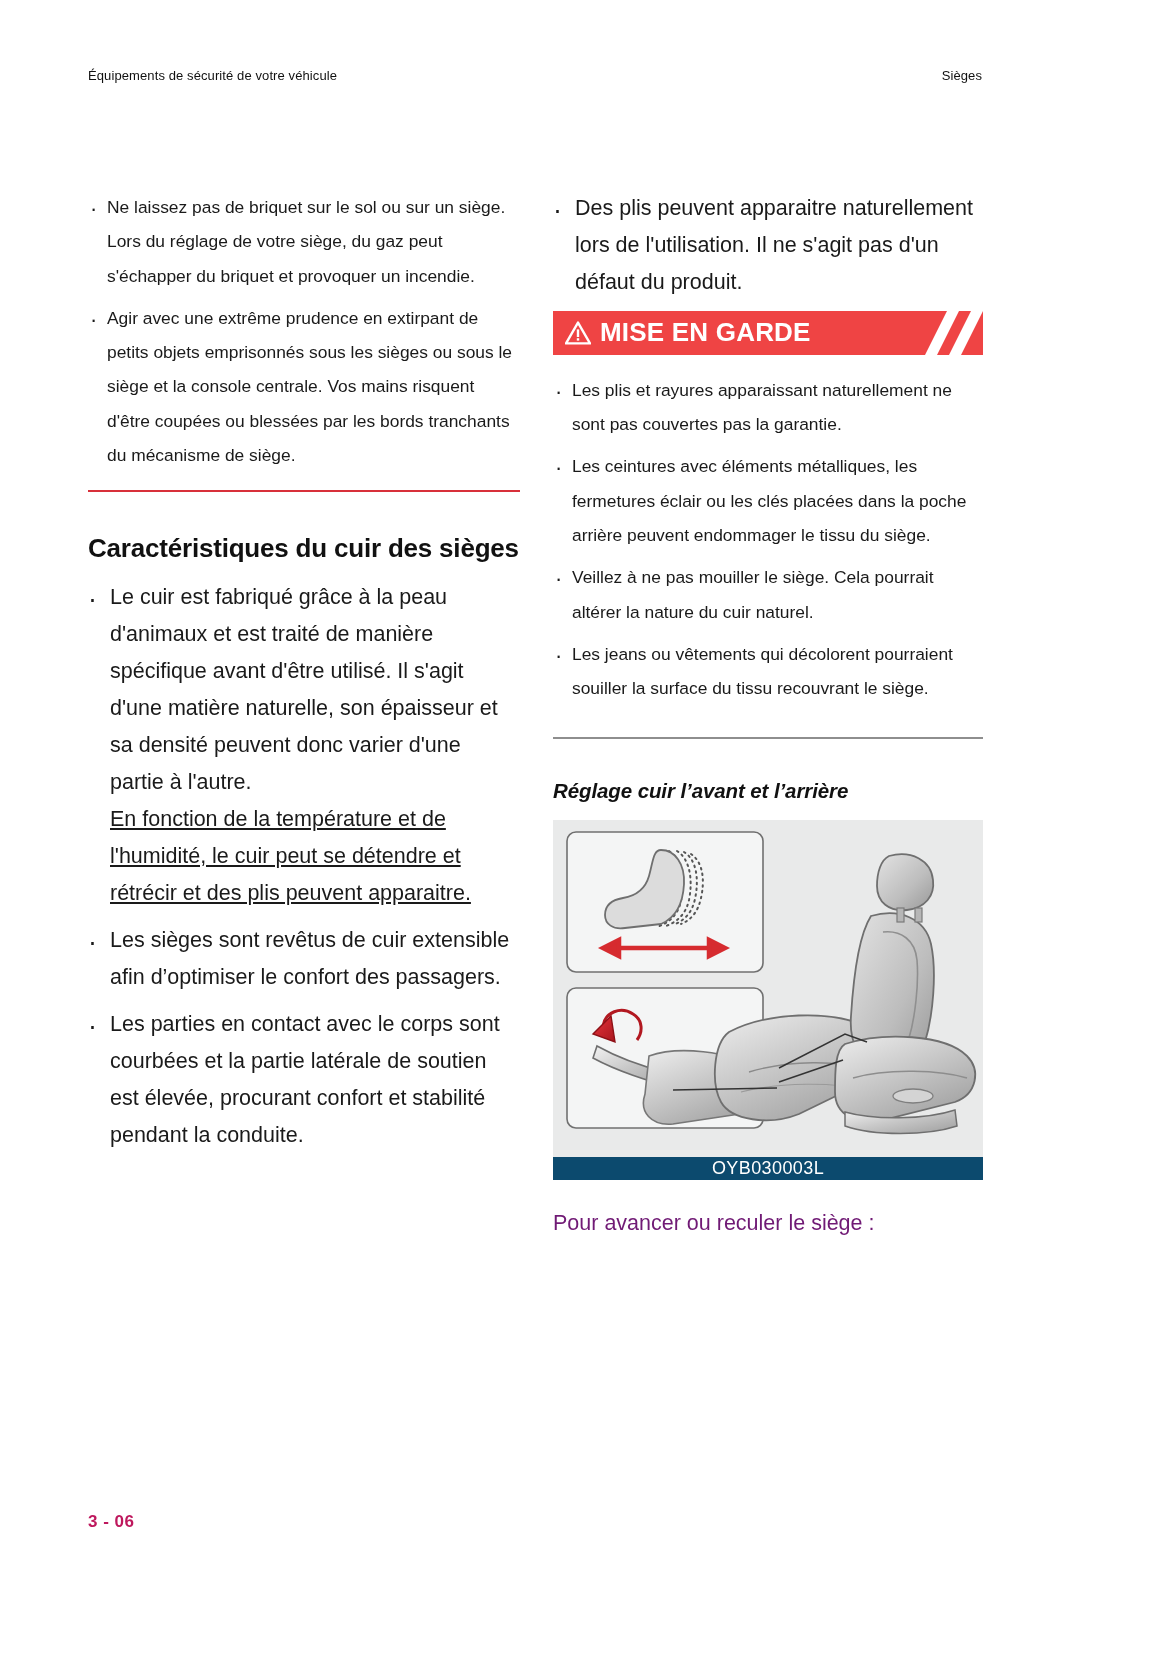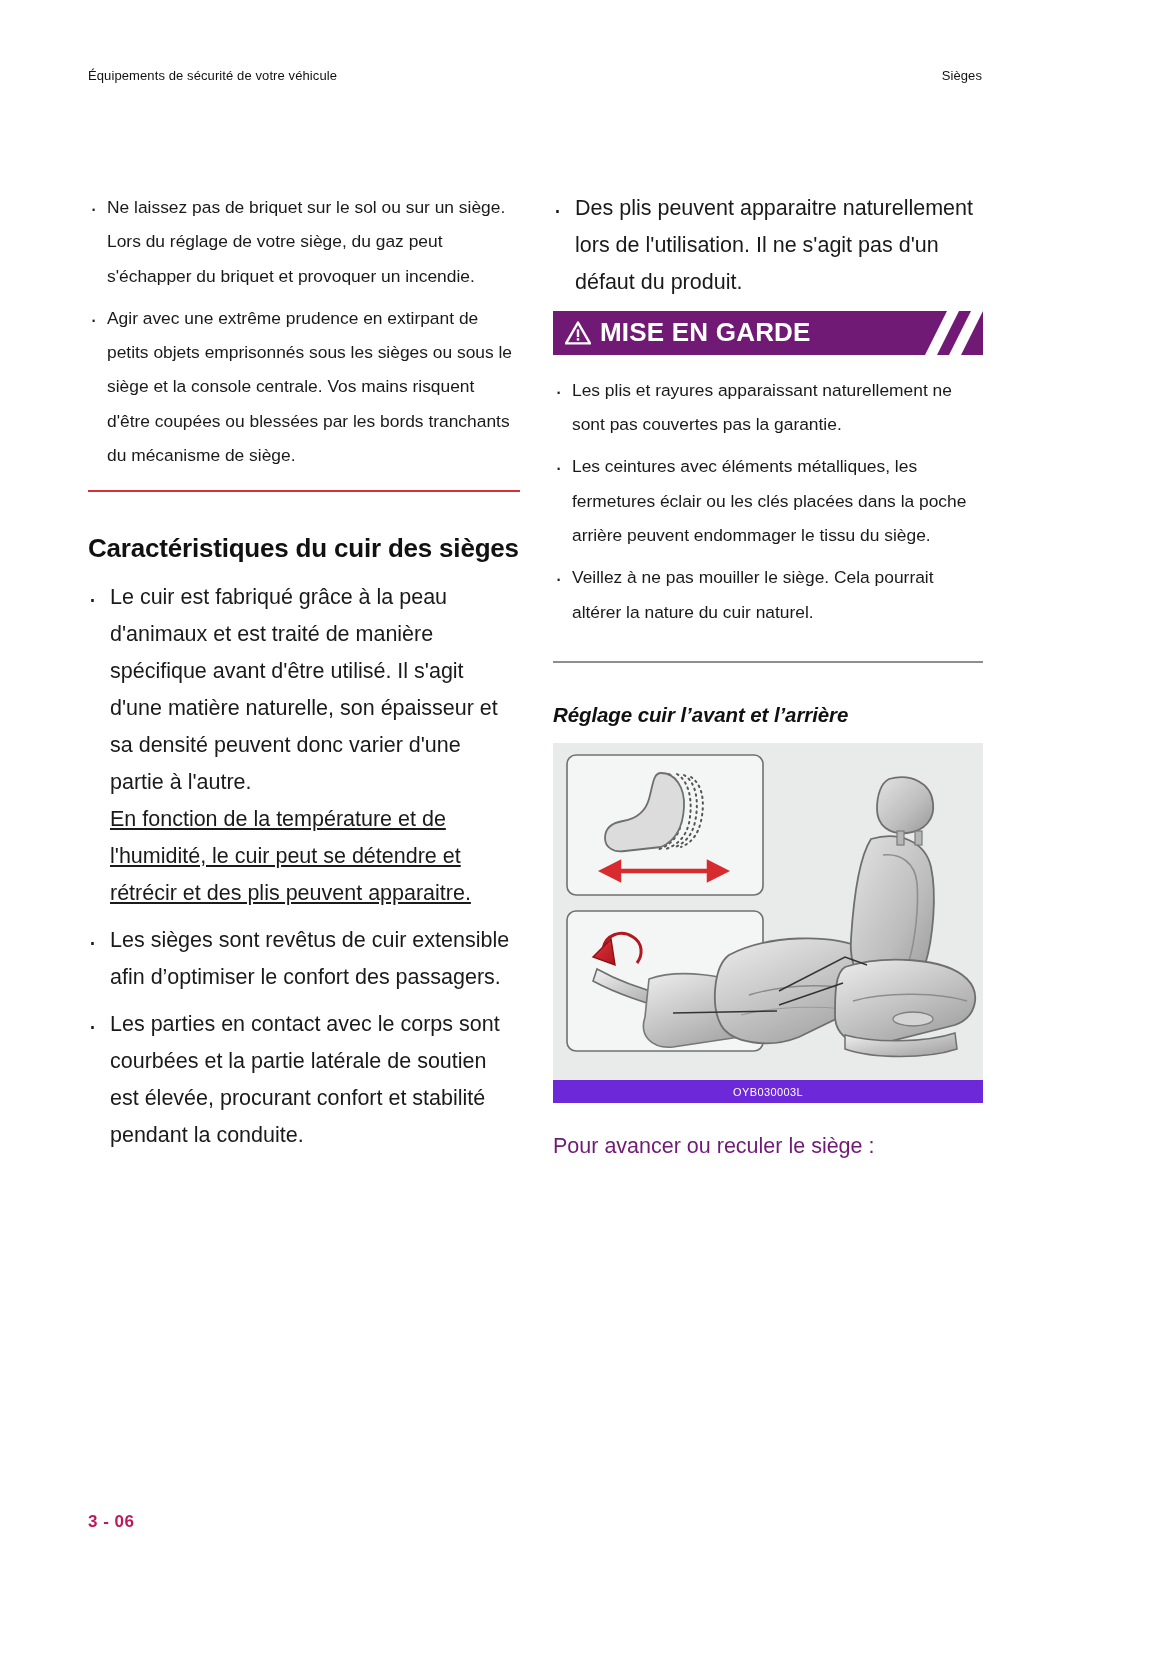--- a/index.html
+++ b/index.html
@@ -126,21 +126,21 @@
     margin: 0;
     color: #111;
     letter-spacing: -0.1px;
   }
 
   
   .warn-banner {
     position: relative;
     width: 100%;
     height: 44px;
-    background: #701a75;
+    background: #ef4444;
     display: flex;
     align-items: center;
     overflow: hidden;
     margin: 10px 0 18px 0;
   }
   .warn-banner .warn-icon {
     margin-left: 12px;
     margin-right: 9px;
     display: flex;
     align-items: center;
@@ -170,23 +170,23 @@
   .fig-img {
     width: 430px;
     height: 337px;
     background: #e8e9e9;
     position: relative;
     overflow: hidden;
   }
   .fig-caption {
     width: 430px;
     height: 23px;
-    background: #6d28d9;
+    background: #0c4a6e;
     color: #ffffff;
-    font-size: 11px;
+    font-size: 18px;
     display: flex;
     align-items: center;
     justify-content: center;
     letter-spacing: 0.4px;
   }
   .fig-after {
     margin-top: 26px;
     font-size: 21.5px;
     line-height: 1.6;
     color: #701a75;
@@ -264,20 +264,21 @@
         <polygon points="62,44 84,0 96,0 74,44" fill="#ffffff"></polygon>
         <polygon points="86,44 108,0 120,0 98,44" fill="#ffffff"></polygon>
       </svg>
     </div>
 
     <div class="txt-sm">
       <ul class="bl">
         <li>Les plis et rayures apparaissant naturellement ne sont pas couvertes pas la garantie.</li>
         <li>Les ceintures avec éléments métalliques, les fermetures éclair ou les clés placées dans la poche arrière peuvent endommager le tissu du siège.</li>
         <li>Veillez à ne pas mouiller le siège. Cela pourrait altérer la nature du cuir naturel.</li>
+        <li>Les jeans ou vêtements qui décolorent pourraient souiller la surface du tissu recouvrant le siège.</li>
       </ul>
     </div>
 
     <div style="height:24px"></div>
     <hr class="rule-gray">
     <div style="height:40px"></div>
 
     <h4 class="sub-title-italic">Réglage cuir l’avant et l’arrière</h4>
 
     <div class="figure">

